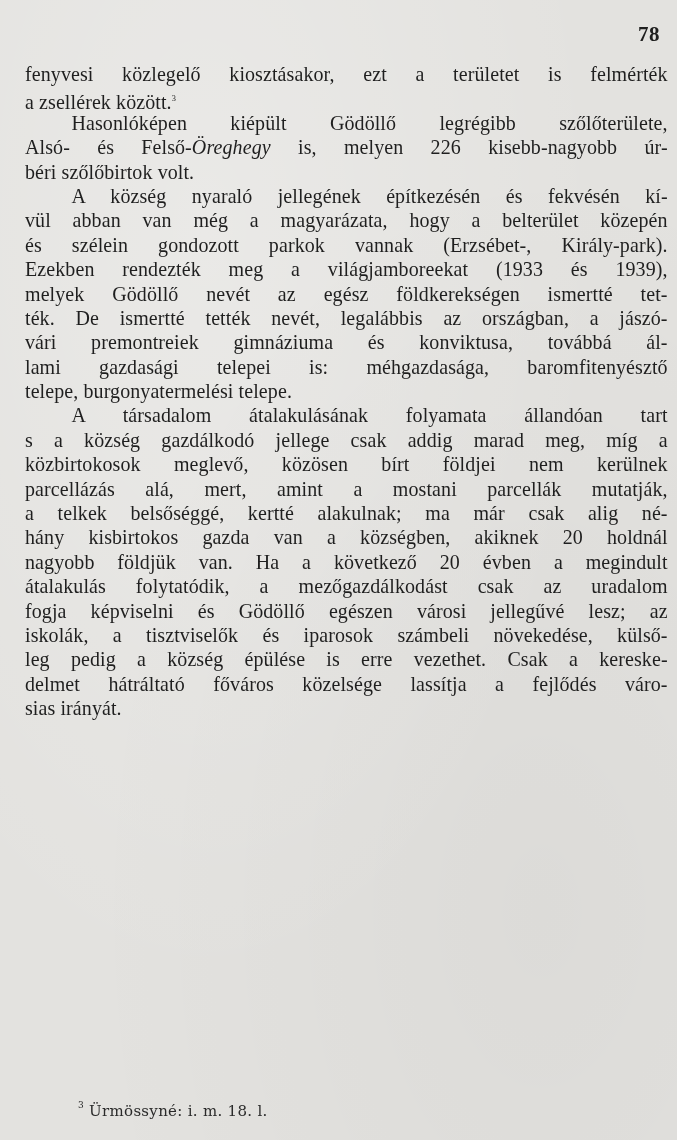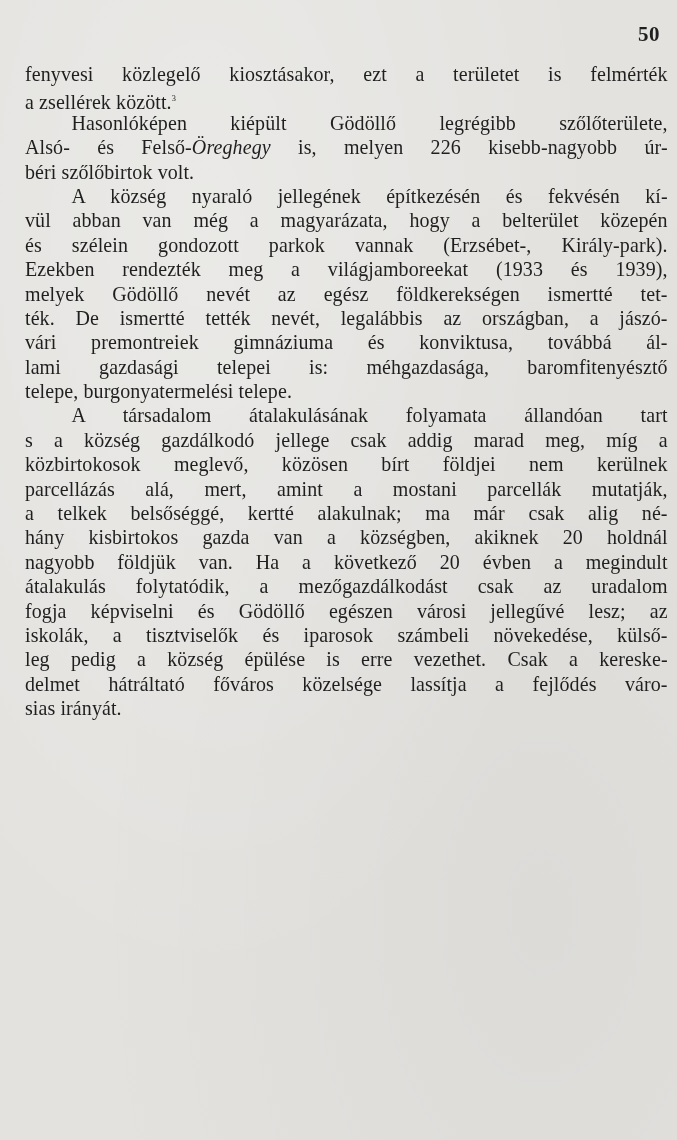--- a/index.html
+++ b/index.html
@@ -72,21 +72,21 @@
   .footnote sup, .line sup {
     font-size: 9px;
     vertical-align: 8px;
   }
 </style>
 </head>
 <body>
 
 <div class="page">
 
-  <div class="page-number">50</div>
+  <div class="page-number">78</div>
 
   <div class="body-text">
 
     <span class="line">fenyvesi közlegelő kiosztásakor, ezt a területet is felmérték</span>
     <span class="line last"><span>a zsellérek között.</span><sup>3</sup></span>
 
     <span class="line indent">Hasonlóképen kiépült Gödöllő legrégibb szőlőterülete,</span>
     <span class="line"><span>Alsó- és Felső-</span><i>Öreghegy</i><span> is, melyen 226 kisebb-nagyobb úr-</span></span>
     <span class="line last">béri szőlőbirtok volt.</span>
 
@@ -108,14 +108,18 @@
     <span class="line">hány kisbirtokos gazda van a községben, akiknek 20 holdnál</span>
     <span class="line">nagyobb földjük van. Ha a következő 20 évben a megindult</span>
     <span class="line">átalakulás folytatódik, a mezőgazdálkodást csak az uradalom</span>
     <span class="line">fogja képviselni és Gödöllő egészen városi jellegűvé lesz; az</span>
     <span class="line">iskolák, a tisztviselők és iparosok számbeli növekedése, külső-</span>
     <span class="line">leg pedig a község épülése is erre vezethet. Csak a kereske-</span>
     <span class="line">delmet hátráltató főváros közelsége lassítja a fejlődés váro-</span>
     <span class="line last">sias irányát.</span>
   </div>
 
+  <div class="footnote">
+    <sup>3</sup>
+    <span>Ürmössyné: i. m. 18. l.</span>
+  </div>
 
 </div>
 
 </body></html>

